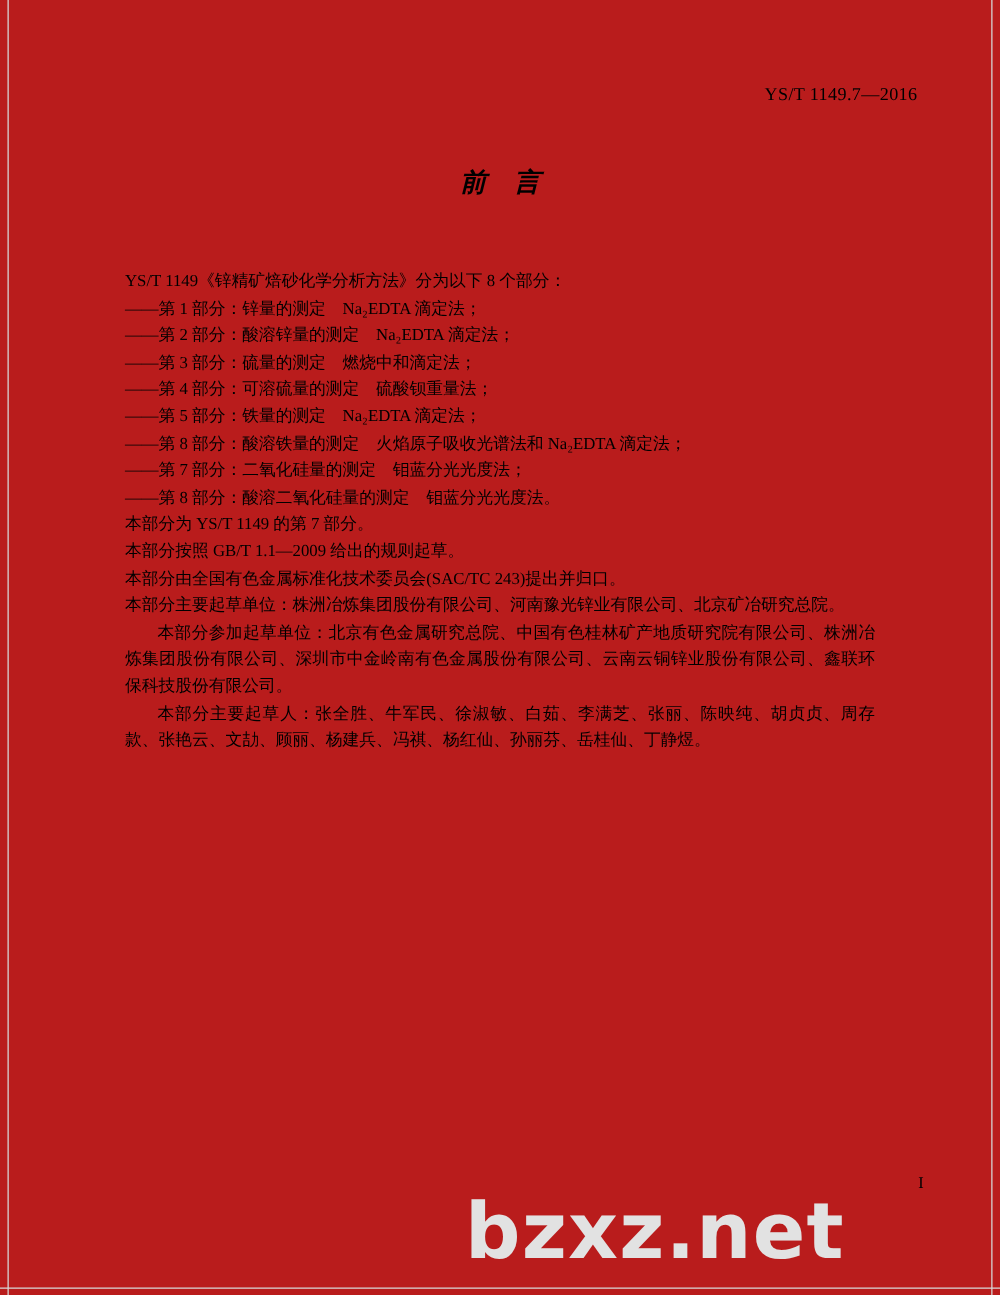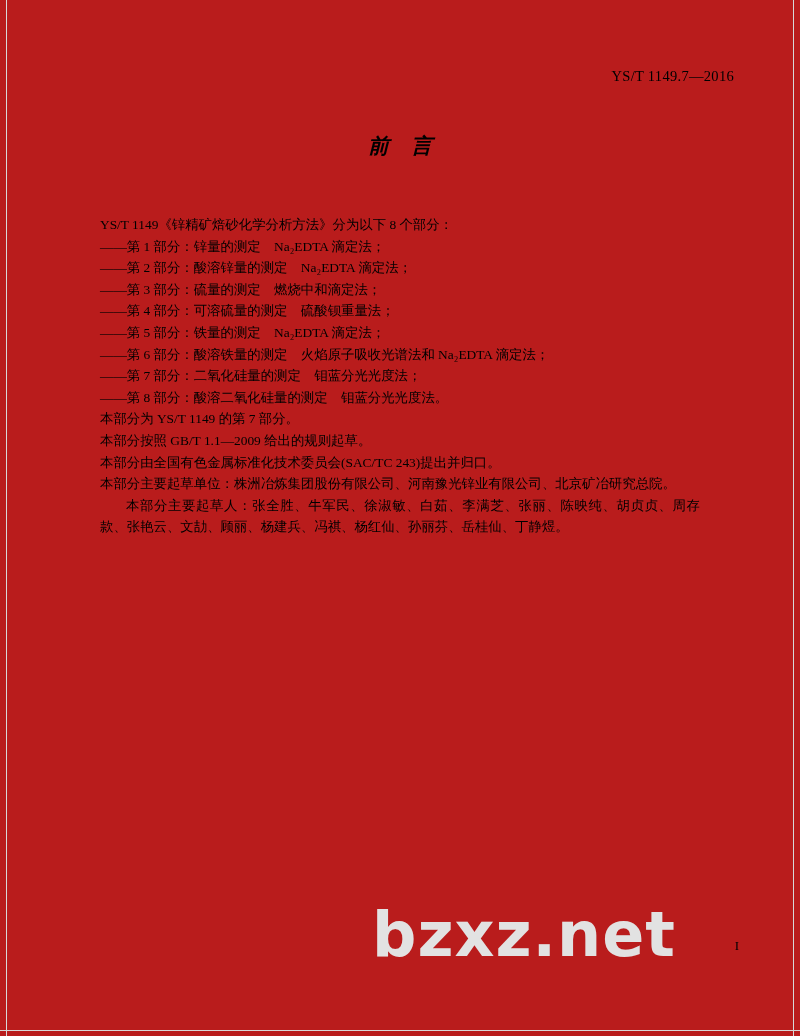--- a/index.html
+++ b/index.html
@@ -89,21 +89,21 @@
   .gap-top {
     margin-top: 13px;
   }
   .list-line {
     white-space: nowrap;
   }
 
   .watermark {
     position: absolute;
     left: 372px;
-    top: 898px;
+    top: 948px;
     font-size: 62px;
     font-weight: bold;
     color: #e2e2e2;
     font-family: "DejaVu Sans", "Liberation Sans", sans-serif;
     letter-spacing: 1px;
     white-space: nowrap;
     user-select: none;
   }
 
   .page-number {
@@ -129,29 +129,30 @@
 
   <div class="body">
 
     <p class="indent">YS/T 1149《锌精矿焙砂化学分析方法》分为以下 8 个部分：</p>
 
     <p class="list-line">——第 1 部分：锌量的测定　Na₂EDTA 滴定法；</p>
     <p class="list-line">——第 2 部分：酸溶锌量的测定　Na₂EDTA 滴定法；</p>
     <p class="list-line">——第 3 部分：硫量的测定　燃烧中和滴定法；</p>
     <p class="list-line">——第 4 部分：可溶硫量的测定　硫酸钡重量法；</p>
     <p class="list-line">——第 5 部分：铁量的测定　Na₂EDTA 滴定法；</p>
-    <p class="list-line">——第 6 部分：酸溶铁量的测定　火焰原子吸收光谱法和 Na₂EDTA 滴定法；</p>
+    <p class="list-line">——第 8 部分：酸溶铁量的测定　火焰原子吸收光谱法和 Na₂EDTA 滴定法；</p>
     <p class="list-line">——第 7 部分：二氧化硅量的测定　钼蓝分光光度法；</p>
     <p class="list-line">——第 8 部分：酸溶二氧化硅量的测定　钼蓝分光光度法。</p>
 
     <p class="indent">本部分为 YS/T 1149 的第 7 部分。</p>
     <p class="indent">本部分按照 GB/T 1.1—2009 给出的规则起草。</p>
     <p class="indent">本部分由全国有色金属标准化技术委员会(SAC/TC 243)提出并归口。</p>
     <p class="indent">本部分主要起草单位：株洲冶炼集团股份有限公司、河南豫光锌业有限公司、北京矿冶研究总院。</p>
 
+    <p class="para gap-top">本部分参加起草单位：北京有色金属研究总院、中国有色桂林矿产地质研究院有限公司、株洲冶炼集团股份有限公司、深圳市中金岭南有色金属股份有限公司、云南云铜锌业股份有限公司、鑫联环保科技股份有限公司。</p>
 
     <p class="para gap-top">本部分主要起草人：张全胜、牛军民、徐淑敏、白茹、李满芝、张丽、陈映纯、胡贞贞、周存款、张艳云、文劼、顾丽、杨建兵、冯祺、杨红仙、孙丽芬、岳桂仙、丁静煜。</p>
 
   </div>
 
   <div class="watermark">bzxz.net</div>
 
   <div class="page-number">I</div>
 
 </div>

